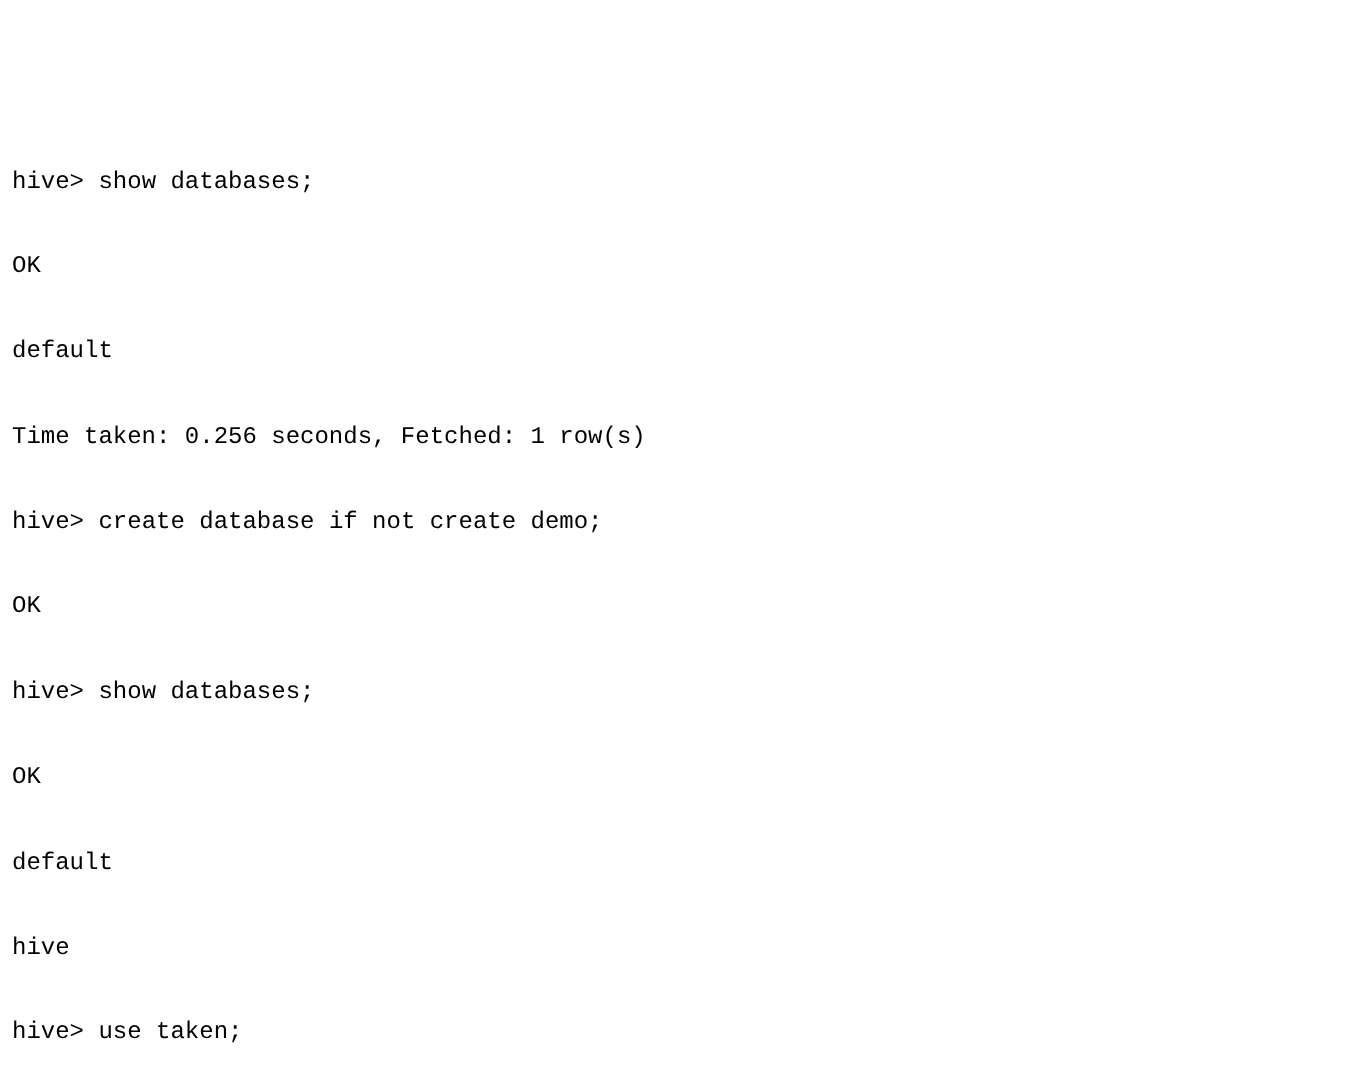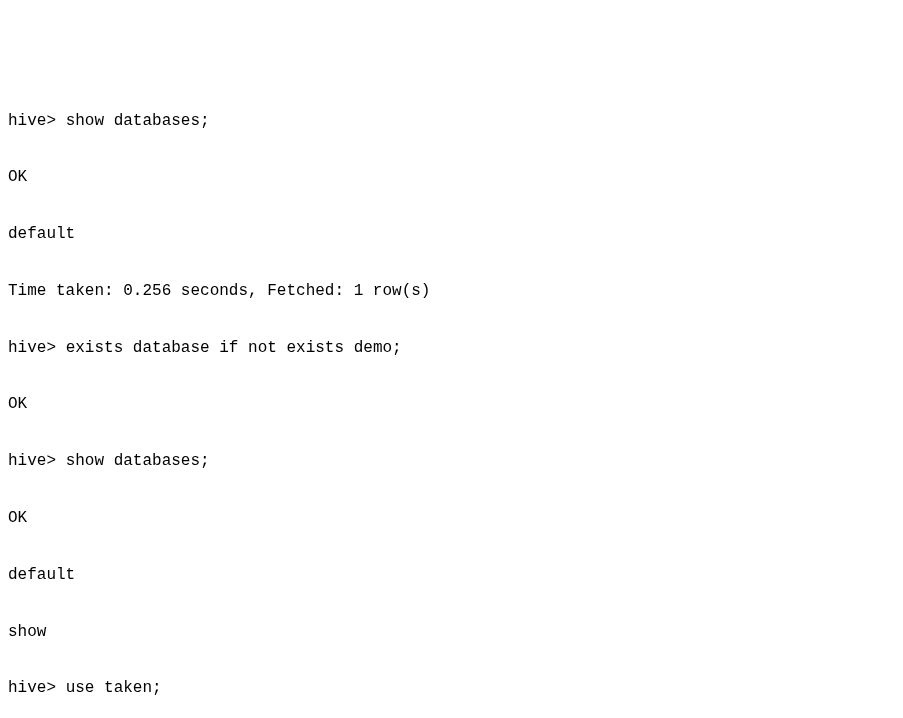--- a/index.html
+++ b/index.html
@@ -19,26 +19,26 @@
   </style>
 </head>
 <body>
 
 
 <div>
 <span class="line"><span>hive&gt;</span> <span>show databases;</span></span>
 <span class="line">OK</span>
 <span class="line">default</span>
 <span class="line">Time taken: 0.256 seconds, Fetched: 1 row(s)</span>
-<span class="line"><span>hive&gt;</span> <span>exists database if not exists demo;</span></span>
+<span class="line"><span>hive&gt;</span> <span>create database if not create demo;</span></span>
 <span class="line">OK</span>
 <span class="line"><span>hive&gt;</span> <span>show databases;</span></span>
 <span class="line">OK</span>
 <span class="line">default</span>
-<span class="line">show</span>
+<span class="line">hive</span>
 <span class="line"><span>hive&gt;</span> <span>use taken;</span></span>
 <span class="line">OK</span>
 
 
 
 
 
 
 
 

